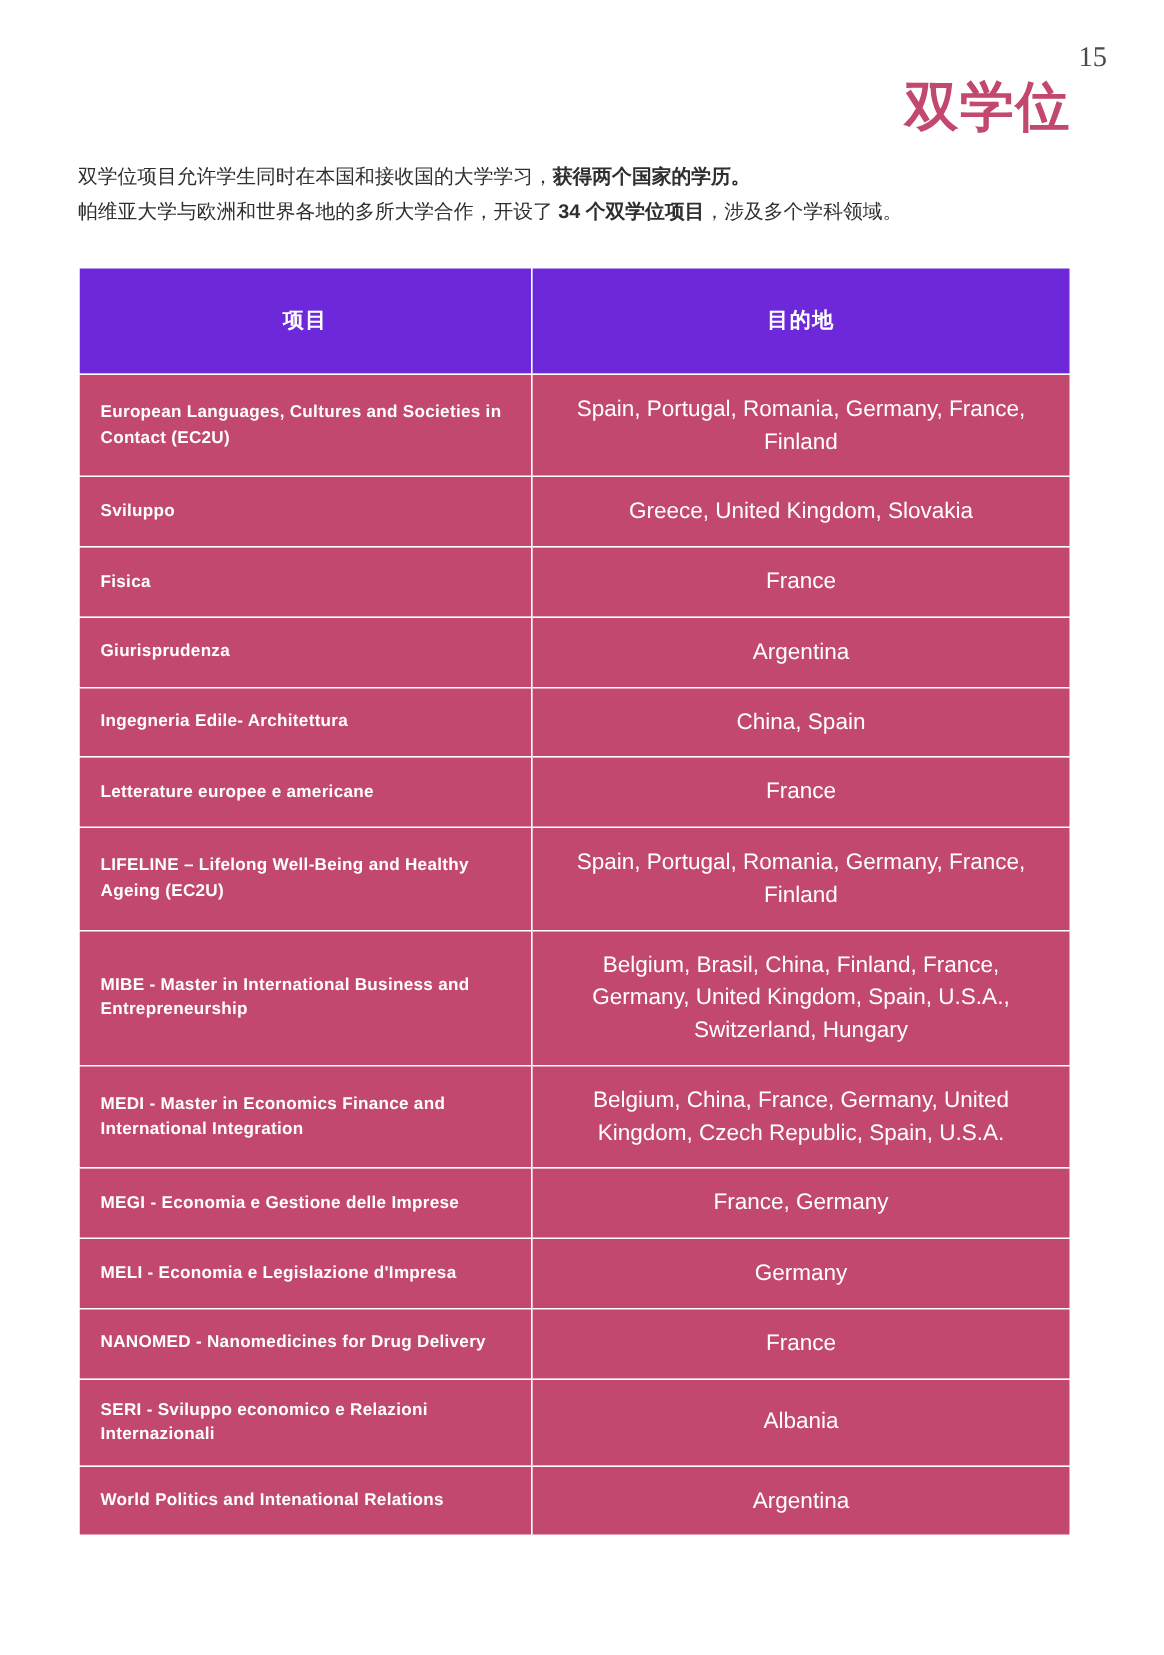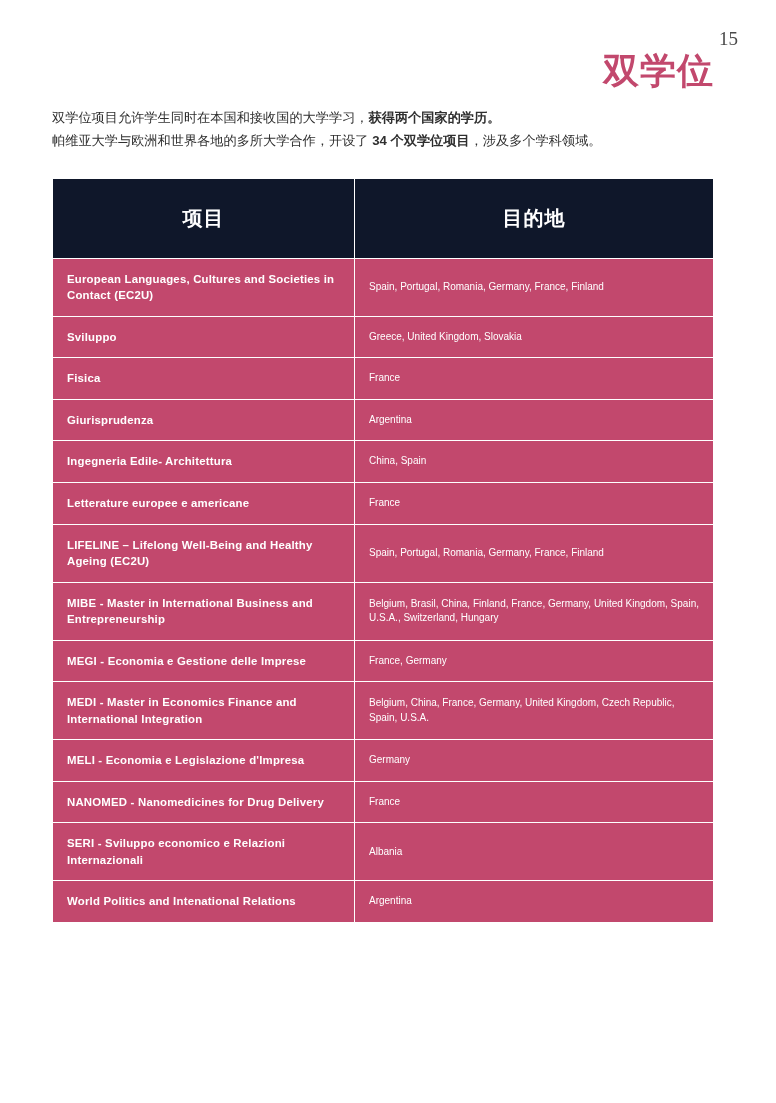--- a/index.html
+++ b/index.html
@@ -55,23 +55,23 @@
   .intro b {
     font-weight: bold;
   }
   table.dd-table {
     border-collapse: collapse;
     width: 662px;
     table-layout: fixed;
     border: 1px solid #a83f5f;
   }
   table.dd-table th {
-    background: #0f172a;
+    background: #6d28d9;
     color: #ffffff;
-    font-size: 20px;
+    font-size: 14px;
     font-weight: bold;
     padding: 26px 8px;
     border: 1px solid #ffffff;
     letter-spacing: 1px;
   }
   table.dd-table td {
     background: #c2486d;
     color: #ffffff;
     border: 1px solid #ffffff;
     padding: 12px 14px;
@@ -79,21 +79,22 @@
     line-height: 1.45;
   }
   table.dd-table td.col-prog {
     width: 285px;
     text-align: left;
     font-size: 11.4px;
     font-weight: bold;
     letter-spacing: 0.2px;
   }
   table.dd-table td.col-dest {
-    font-size: 10px;
+    text-align: center;
+    font-size: 15px;
     font-weight: normal;
   }
   th.head-prog { width: 285px; }
 </style>
 </head>
 <body>
 
 <div class="page">
 
   <div class="page-number">15</div>
@@ -141,26 +142,26 @@
           </tr>
           <tr>
             <td class="col-prog">LIFELINE – Lifelong Well-Being and Healthy Ageing (EC2U)</td>
             <td class="col-dest">Spain, Portugal, Romania, Germany, France, Finland</td>
           </tr>
           <tr>
             <td class="col-prog">MIBE - Master in International Business and Entrepreneurship</td>
             <td class="col-dest">Belgium,  Brasil, China, Finland, France, Germany, United Kingdom, Spain, U.S.A., Switzerland, Hungary</td>
           </tr>
           <tr>
+            <td class="col-prog">MEDI - Master in Economics Finance and International Integration</td>
+            <td class="col-dest">Belgium, China, France, Germany, United Kingdom, Czech Republic, Spain, U.S.A.</td>
+          </tr>
+          <tr>
             <td class="col-prog">MEGI - Economia e Gestione delle Imprese</td>
             <td class="col-dest">France, Germany</td>
-          </tr>
-          <tr>
-            <td class="col-prog">MEDI - Master in Economics Finance and International Integration</td>
-            <td class="col-dest">Belgium, China, France, Germany, United Kingdom, Czech Republic, Spain, U.S.A.</td>
           </tr>
           <tr>
             <td class="col-prog">MELI - Economia e Legislazione d'Impresa</td>
             <td class="col-dest">Germany</td>
           </tr>
           <tr>
             <td class="col-prog">NANOMED - Nanomedicines for Drug Delivery</td>
             <td class="col-dest">France</td>
           </tr>
           <tr>

